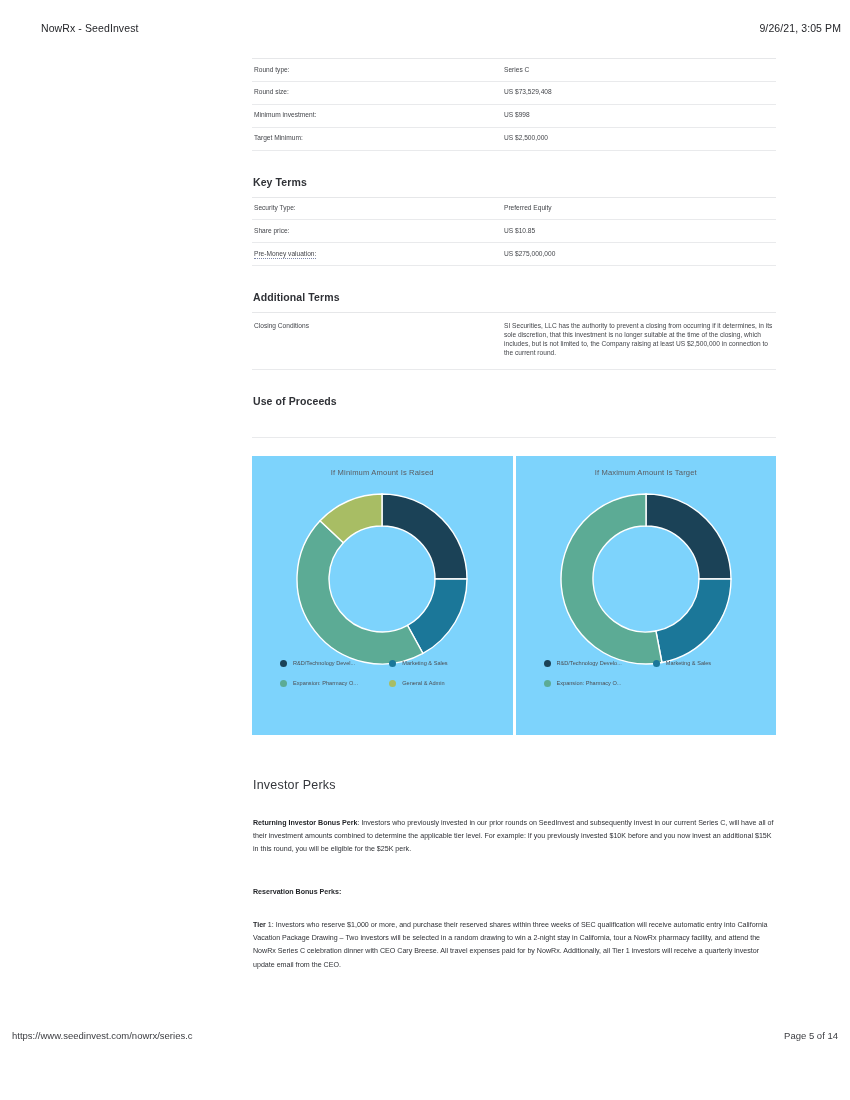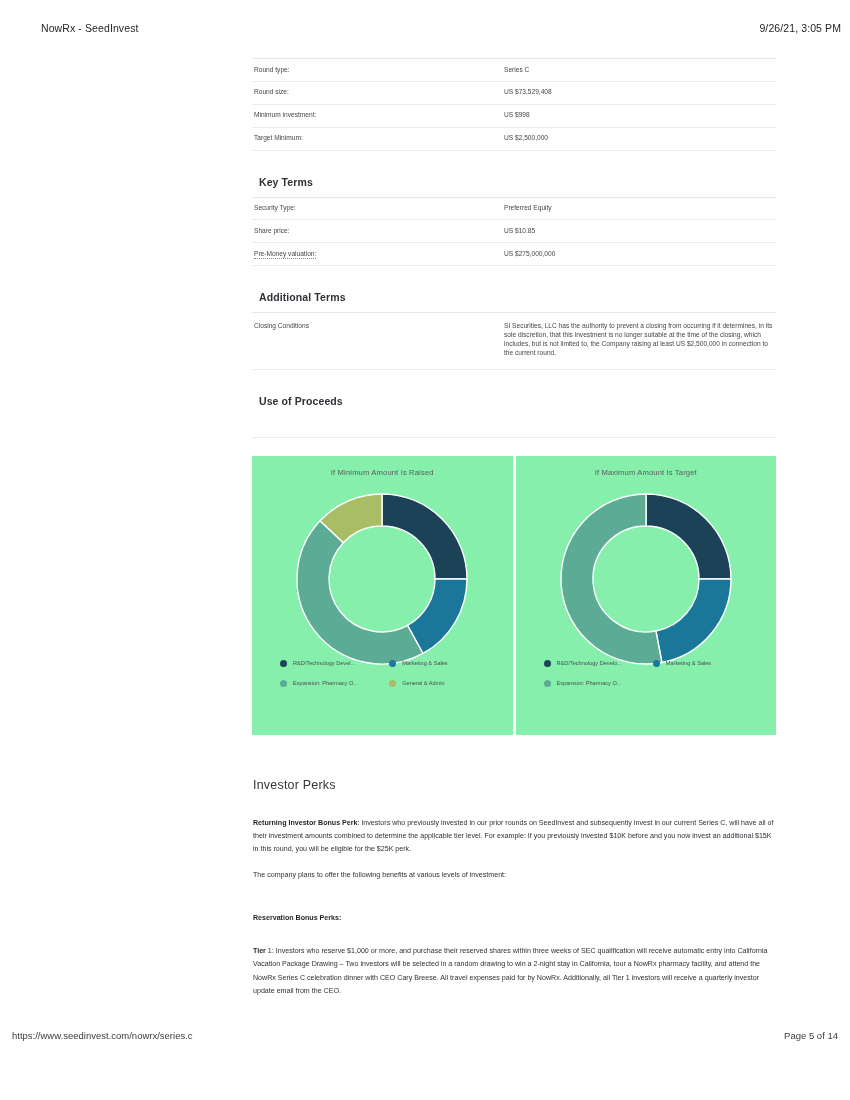--- a/index.html
+++ b/index.html
@@ -47,21 +47,21 @@
   table.kv td.k { width: 250px; }
   table.kv td.v { width: 274px; }
   table.kv tr.tall td { padding-top: 9px; padding-bottom: 11px; }
   .dotted { border-bottom: 1px dotted #7b86a8; padding-bottom: 1px; }
 
   
   h2.sect {
     font-size: 10.5px;
     font-weight: 700;
     color: #2f3136;
-    margin: 25px 0 9px 7px;
+    margin: 25px 0 9px 1px;
     letter-spacing: .1px;
   }
   h2.perks {
     font-size: 12.5px;
     font-weight: 400;
     color: #34363b;
     margin: 0 0 8px 1px;
     letter-spacing: .2px;
   }
   .rule-under {
@@ -71,21 +71,21 @@
 
   
   .charts {
     display: flex;
     gap: 3px;
     margin-top: 18px;
   }
   .chart-card {
     width: 261px;
     height: 279px;
-    background: #86efac;
+    background: #7dd3fc;
     position: relative;
   }
   .chart-title {
     text-align: center;
     font-size: 7.6px;
     color: #5a5c61;
     padding-top: 12px;
     letter-spacing: .15px;
   }
   .donut-wrap {
@@ -253,21 +253,20 @@
     </div>
 
     <div class="spacer-lg"></div>
     <div class="spacer-md"></div>
 
     <h2 class="perks">Investor Perks</h2>
     <div class="spacer-md"></div>
 
     <div class="prose">
       <p><b>Returning Investor Bonus Perk</b><span>: Investors who previously invested in our prior rounds on SeedInvest and subsequently invest in our current Series C, will have all of their investment amounts combined to determine the applicable tier level. For example: If you previously invested $10K before and you now invest an additional $15K in this round, you will be eligible for the $25K perk.</span></p>
-      <p>The company plans to offer the following benefits at various levels of investment:</p>
       <div class="spacer-md"></div>
       <p><b>Reservation Bonus Perks:</b></p>
       <div style="height:7px"></div>
       <p><b>Tier</b><span> 1: Investors who reserve $1,000 or more, and purchase their reserved shares within three weeks of SEC qualification will receive automatic entry into California Vacation Package Drawing – Two investors will be selected in a random drawing to win a 2-night stay in California, tour a NowRx pharmacy facility, and attend the NowRx Series C celebration dinner with CEO Cary Breese. All travel expenses paid for by NowRx.  Additionally, all Tier 1 investors will receive a quarterly investor update email from the CEO.</span></p>
     </div>
 
   </div>
 
   <div class="print-footer">
     <span>https://www.seedinvest.com/nowrx/series.c</span>

